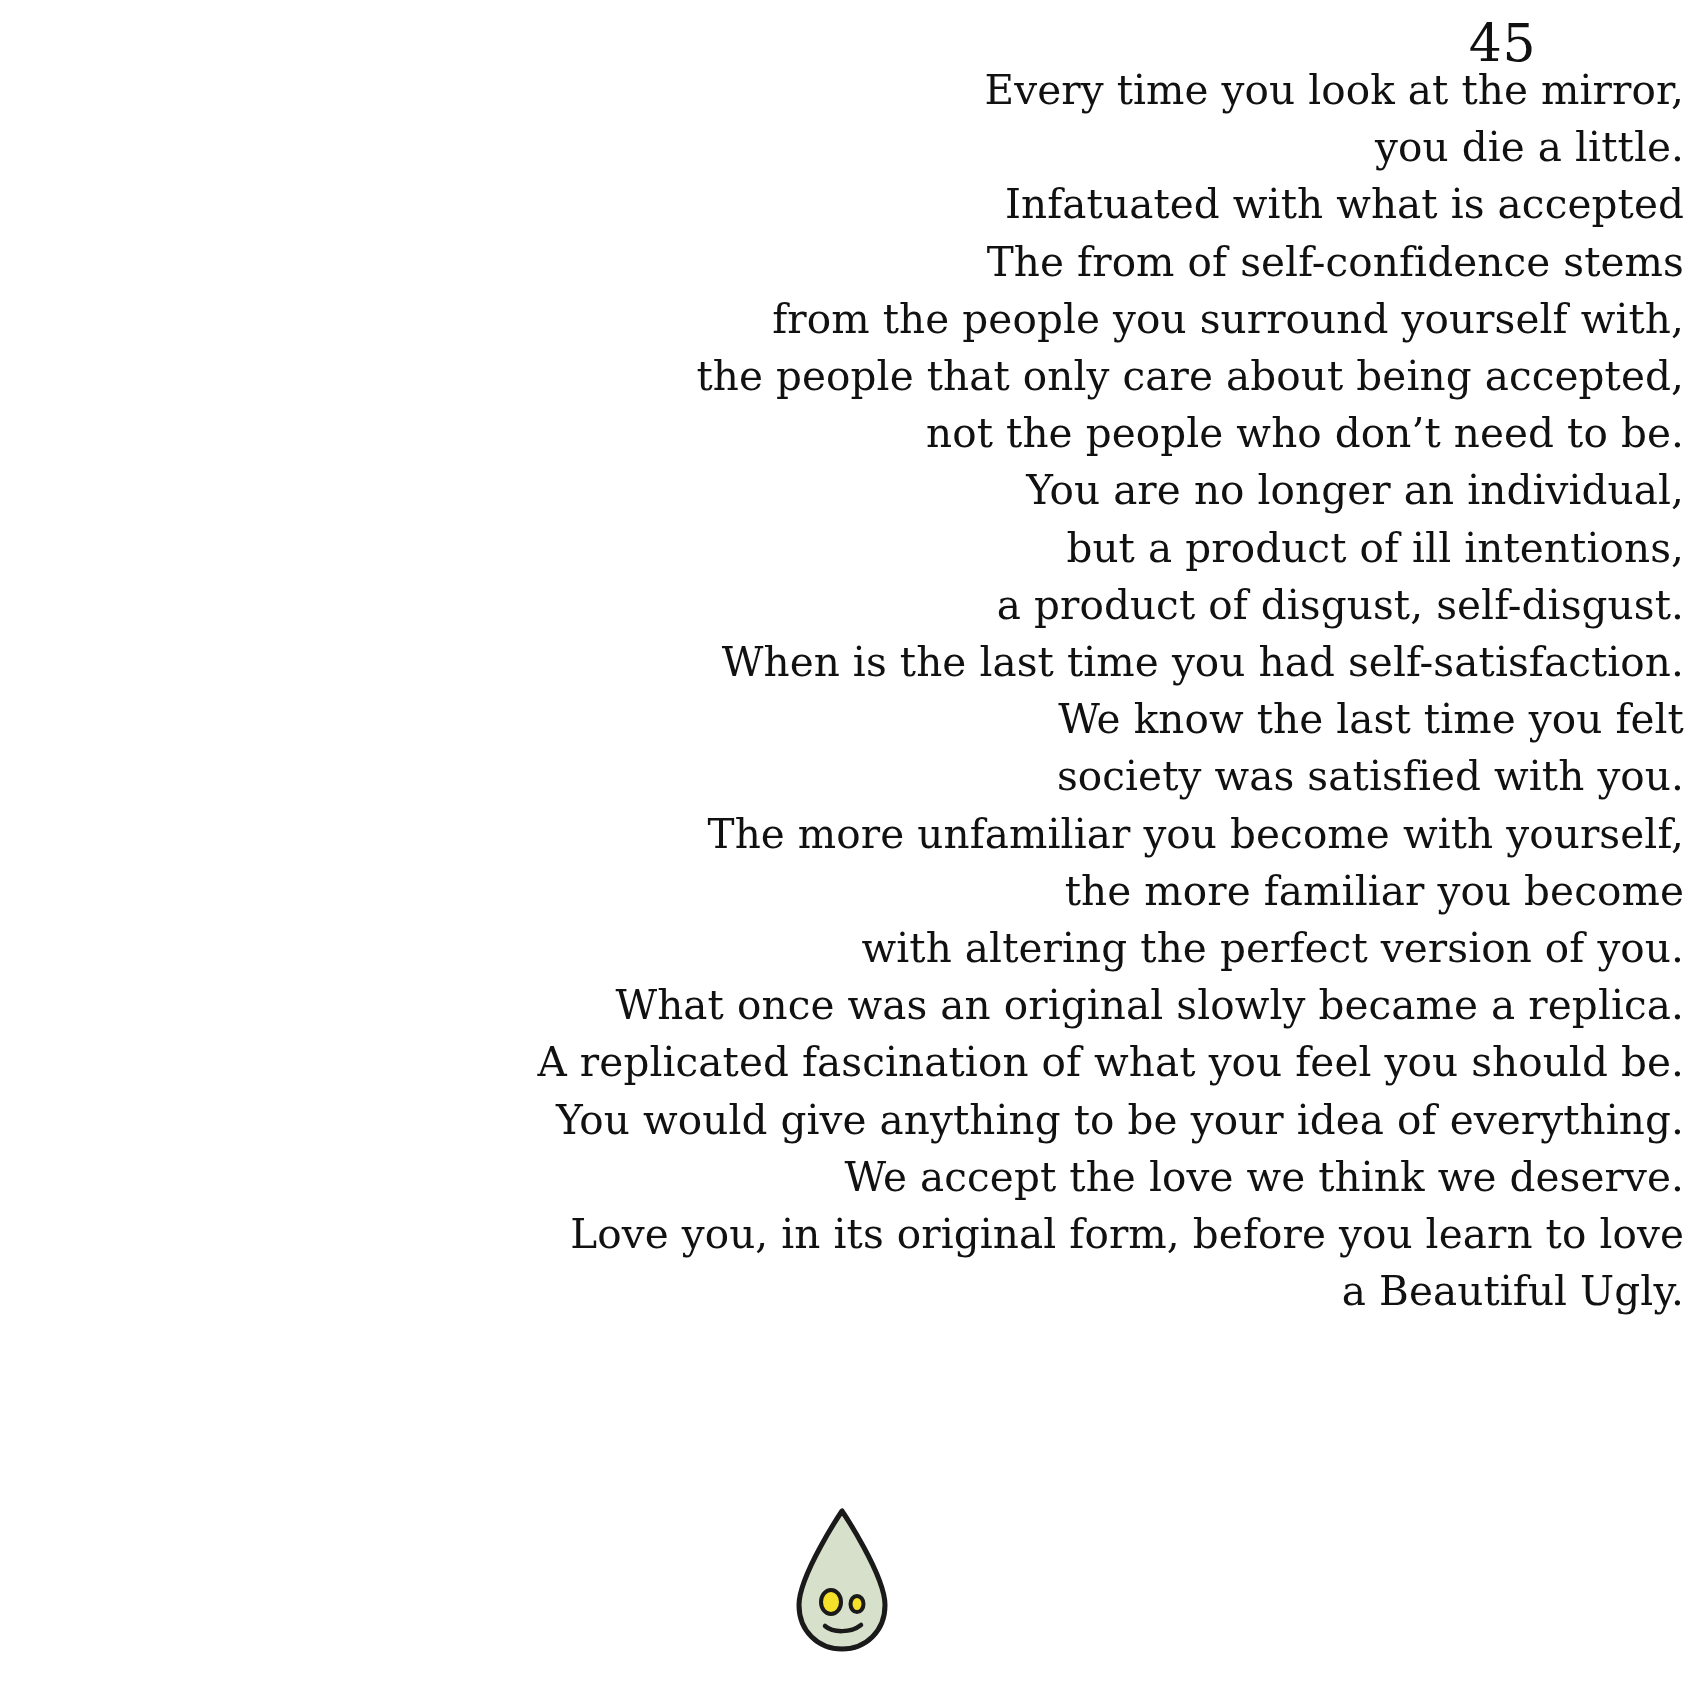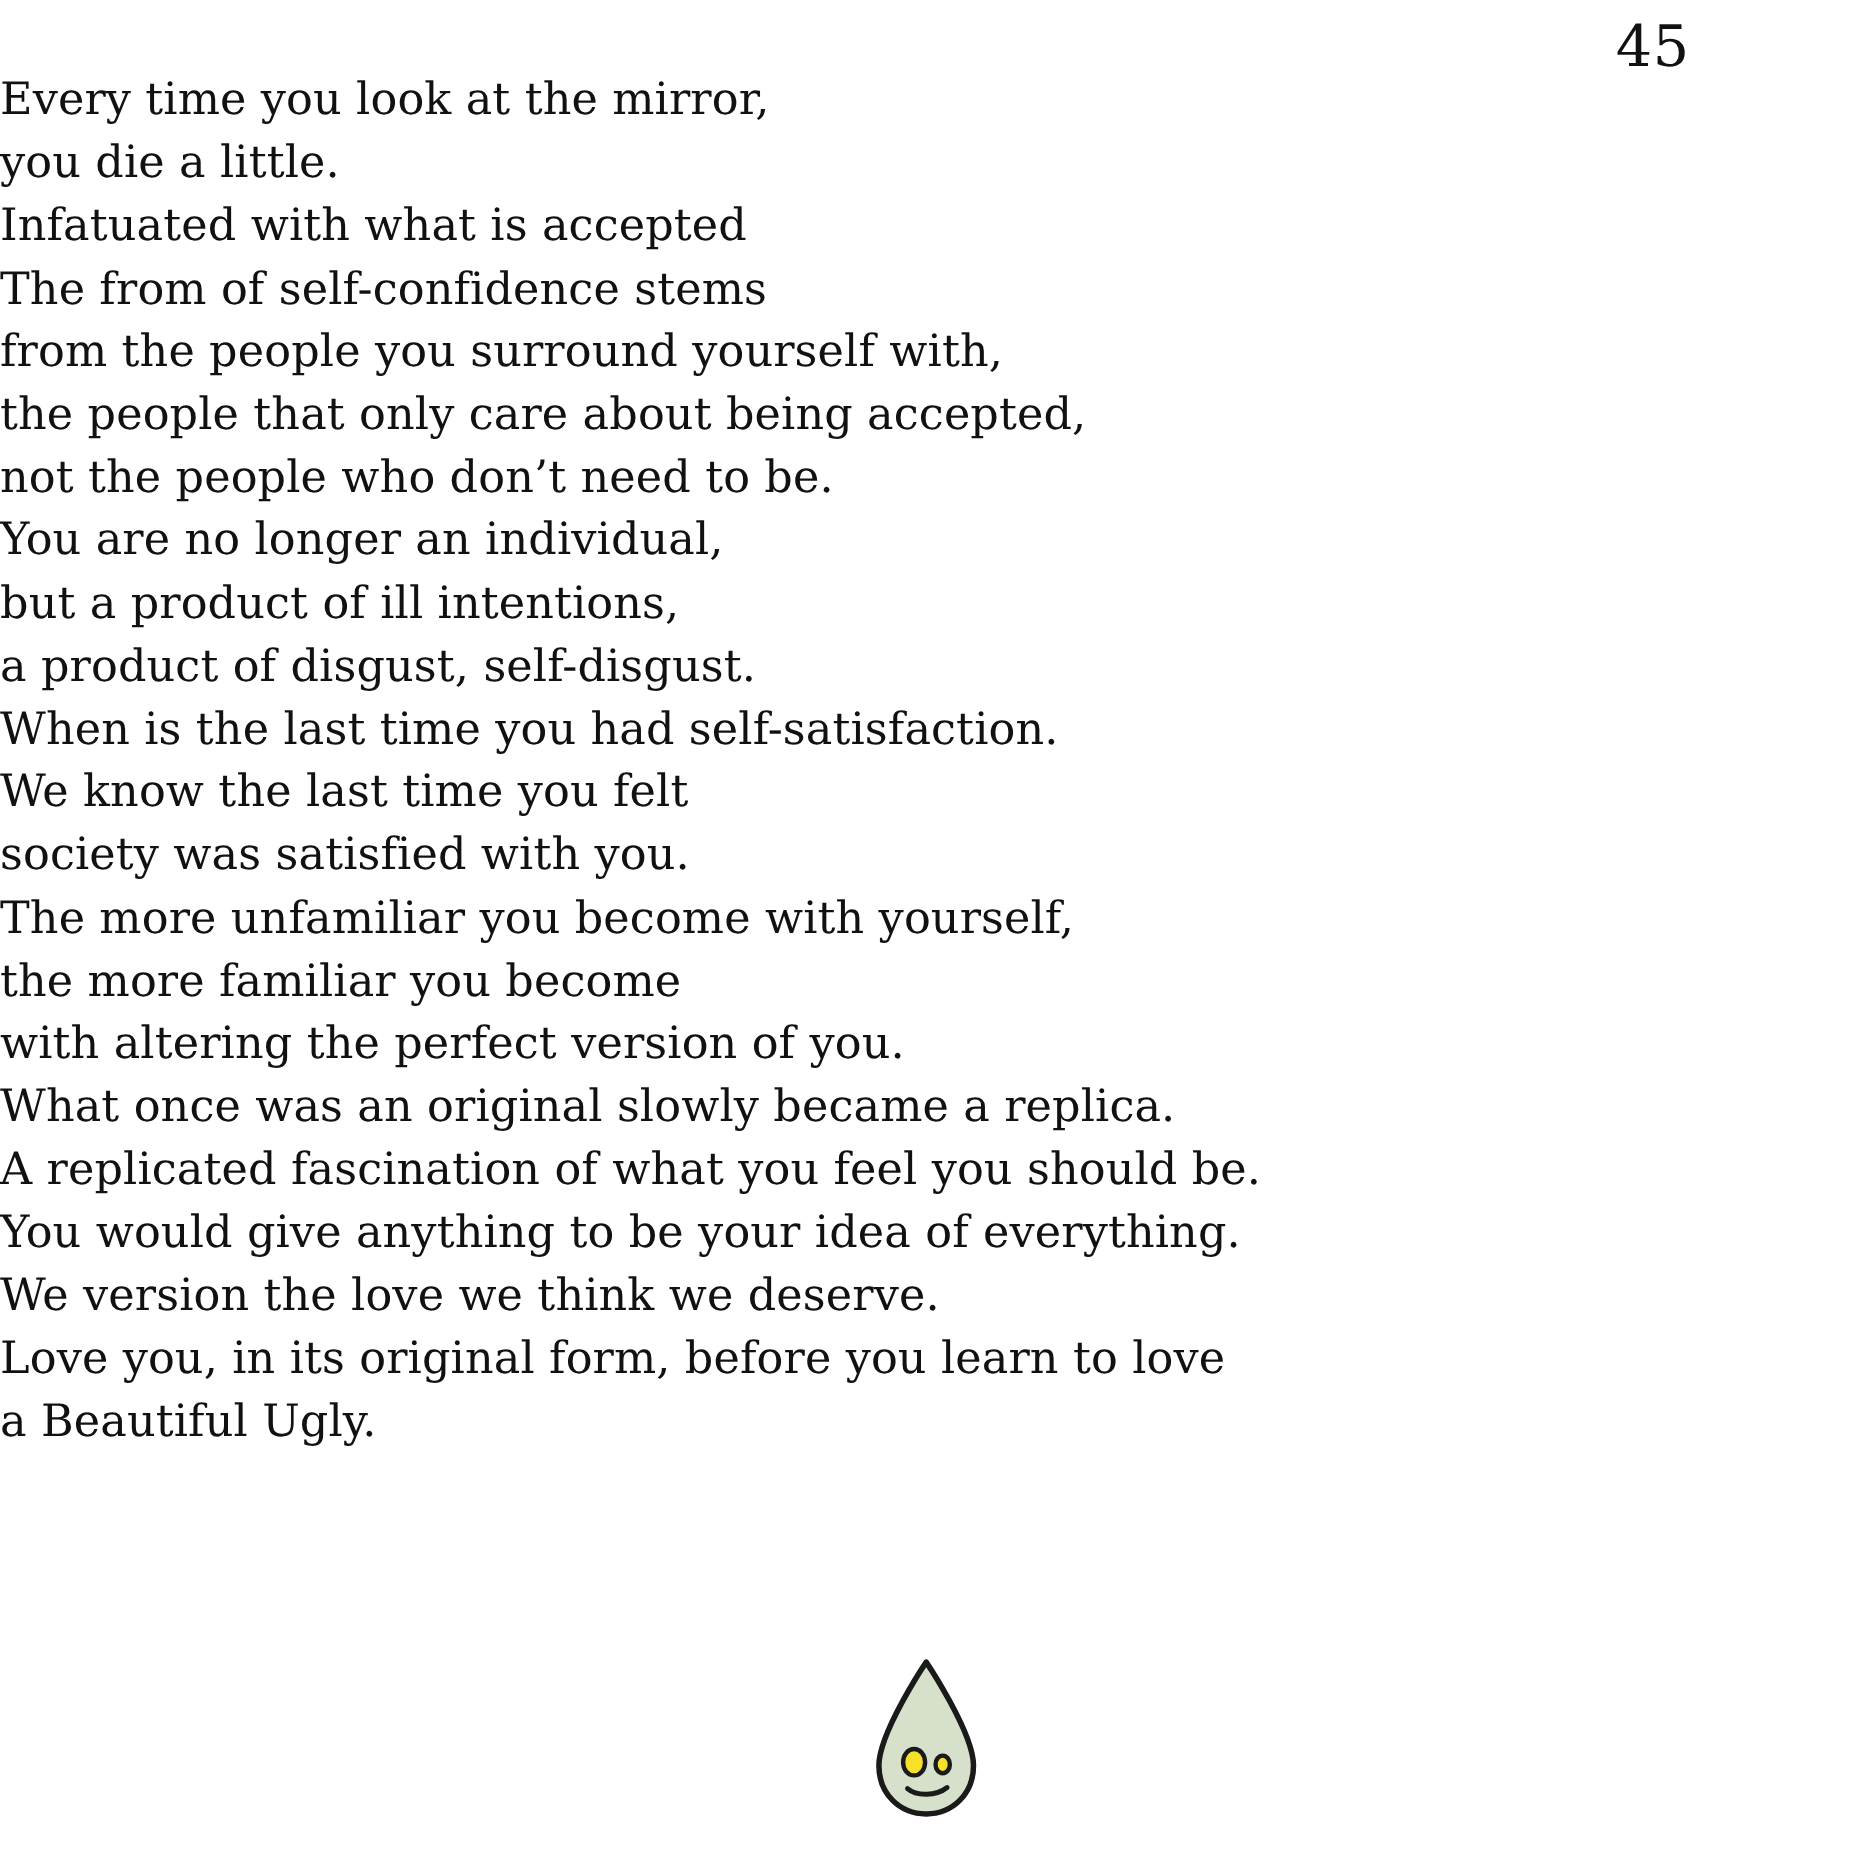--- a/index.html
+++ b/index.html
@@ -29,21 +29,21 @@
     font-size: 52px;
     line-height: 1;
     color: #111111;
     letter-spacing: 0.5px;
   }
   .poem {
     position: absolute;
     top: 62px;
     left: 0;
     width: 1684px;
-    text-align: left;
+    text-align: right;
     font-family: "DejaVu Serif", serif;
     font-size: 40.5px;
     line-height: 57.2px;
     color: #111111;
     letter-spacing: 0.1px;
   }
   .poem .line {
     display: block;
     white-space: nowrap;
   }
@@ -80,21 +80,21 @@
     <span class="line">a product of disgust, self-disgust.</span>
     <span class="line">When is the last time you had self-satisfaction.</span>
     <span class="line">We know the last time you felt</span>
     <span class="line">society was satisfied with you.</span>
     <span class="line">The more unfamiliar you become with yourself,</span>
     <span class="line">the more familiar you become</span>
     <span class="line">with altering the perfect version of you.</span>
     <span class="line">What once was an original slowly became a replica.</span>
     <span class="line">A replicated fascination of what you feel you should be.</span>
     <span class="line">You would give anything to be your idea of everything.</span>
-    <span class="line">We version the love we think we deserve.</span>
+    <span class="line">We accept the love we think we deserve.</span>
     <span class="line">Love you, in its original form, before you learn to love</span>
     <span class="line">a Beautiful Ugly.</span>
   </div>
 
   <div class="footer-mark">
     <svg class="drop-svg" width="110" height="150" viewBox="0 0 110 150">
       <path d="M55 6 C 55 6, 12 70, 12 100 C 12 126, 31 144, 55 144 C 79 144, 98 126, 98 100 C 98 70, 55 6, 55 6 Z" fill="#d6e0cb" stroke="#1a1a1a" stroke-width="5" stroke-linejoin="round"></path>
       <ellipse cx="44" cy="97" rx="10" ry="12" fill="#f5e02a" stroke="#1a1a1a" stroke-width="4"></ellipse>
       <ellipse cx="70" cy="99" rx="6.5" ry="8" fill="#f5e02a" stroke="#1a1a1a" stroke-width="4"></ellipse>
       <path d="M38 121 C 46 128, 64 128, 74 120" fill="none" stroke="#1a1a1a" stroke-width="4.5" stroke-linecap="round"></path>

